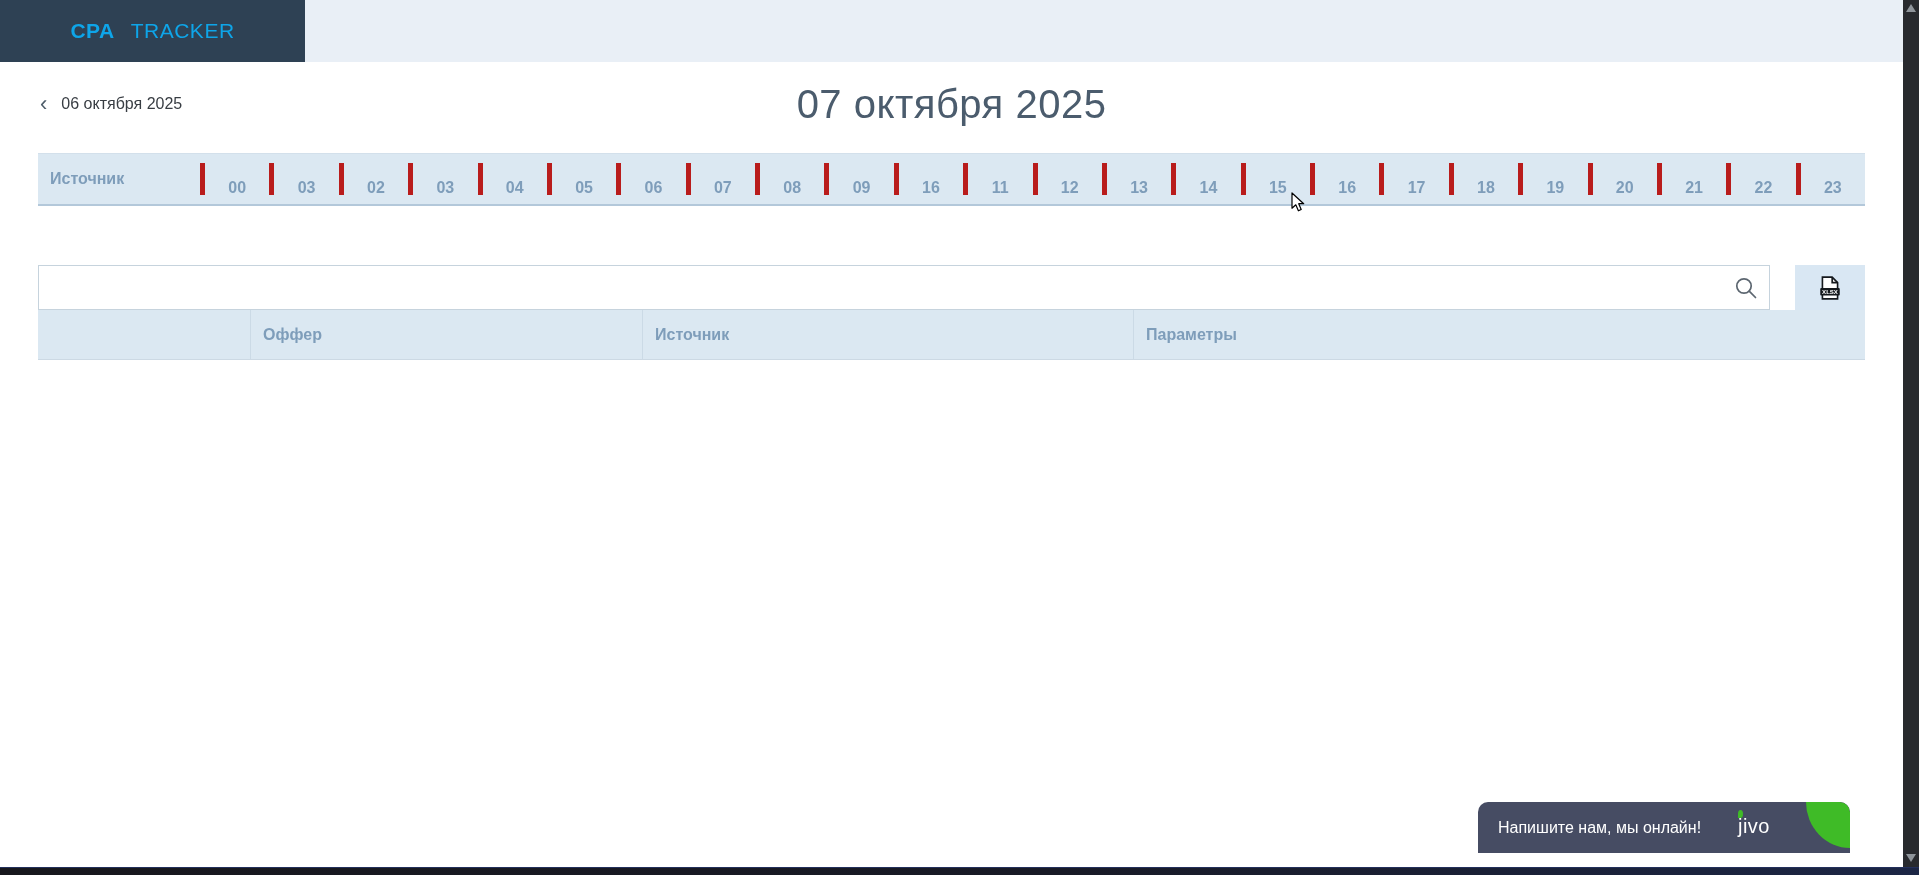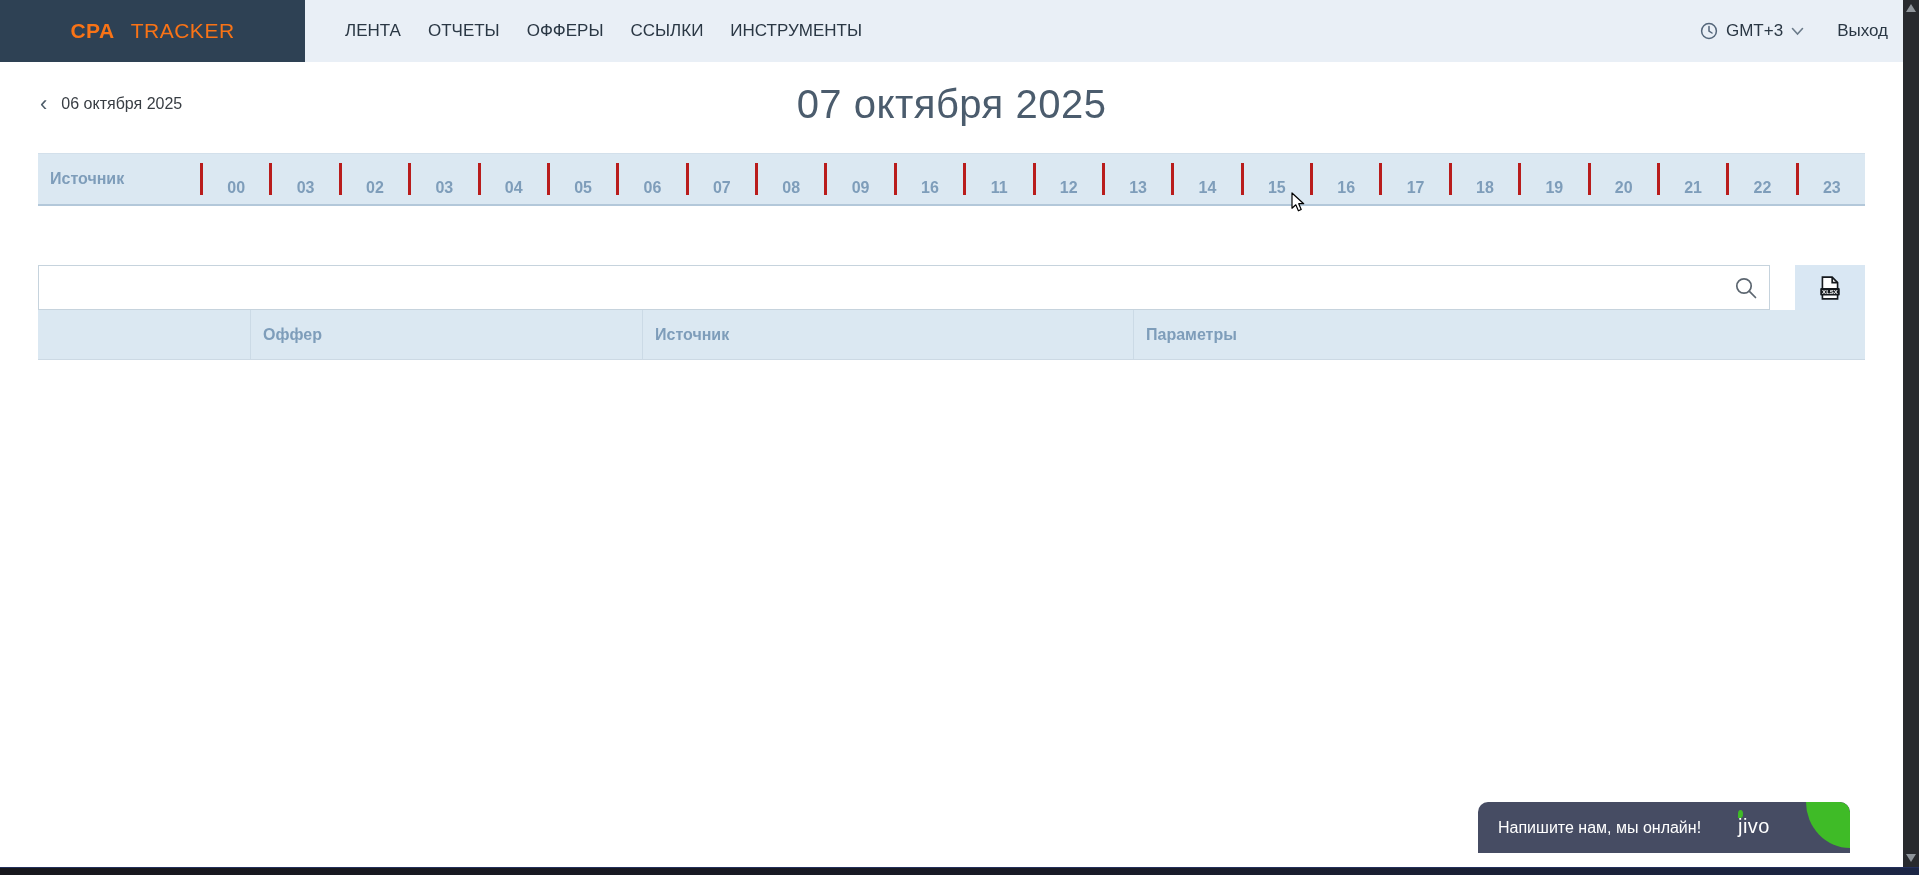--- a/index.html
+++ b/index.html
@@ -8,21 +8,21 @@
     background:#ffffff;
     font-family:"Liberation Sans","DejaVu Sans",sans-serif;
     color:#333;
   }
   
   .header{
     height:62px;background:#e9eff6;display:flex;align-items:stretch;
     position:relative;z-index:2;
   }
   .logo-block{
-    width:305px;background:#2e4154;color:#f97316;display:flex;
+    width:305px;background:#2e4154;color:#0ea5e9;display:flex;
     align-items:center;justify-content:center;flex:0 0 auto;cursor:pointer;
   }
   .logo-block .lp{font-weight:800;font-size:21px;letter-spacing:.5px;}
   .logo-block .ls{font-weight:300;font-size:21px;letter-spacing:.5px;margin-left:16px;}
   .main-nav{display:flex;align-items:center;gap:27px;margin-left:40px;}
   .nav-item{
     font-size:17px;color:#2a3744;cursor:pointer;white-space:nowrap;
   }
   .header-right{
     margin-left:auto;display:flex;align-items:center;padding-right:31px;gap:33px;
@@ -47,21 +47,21 @@
   .hours-row{
     margin-top:28px;height:50px;display:flex;background:#dbe8f2;
     border-top:1px solid #d3e0eb;border-bottom:2px solid #b3c8da;
     align-items:center;
   }
   .hours-source{
     flex:0 0 150px;padding-left:12px;font-weight:bold;font-size:16px;color:#7e9dba;
   }
   .hour-cell{
     flex:1 1 0;text-align:center;font-weight:bold;font-size:16px;color:#7e9dba;
-    border-left:3px solid #b91c1c;height:32px;line-height:50px;
+    border-left:5px solid #b91c1c;height:32px;line-height:50px;
   }
   
   .search-row{margin-top:59px;display:flex;align-items:stretch;height:45px;}
   .search-box{
     flex:1 1 auto;position:relative;background:#fff;border:1px solid #c6d3dd;
     margin-right:25px;display:flex;align-items:center;
   }
   .search-input{
     border:none;outline:none;width:100%;height:100%;font-size:16px;
     padding:0 46px 0 12px;background:transparent;font-family:inherit;color:#333;
@@ -132,40 +132,20 @@
   
   .cursor{position:absolute;left:1291px;top:192px;z-index:9;pointer-events:none;}
 </style>
 </head>
 <body>
 
 <div class="header">
   <div class="logo-block">
     <span class="lp">CPA</span>
     <span class="ls">TRACKER</span>
-  </div>
-  <div class="main-nav">
-      <div class="nav-item">ЛЕНТА</div>
-      <div class="nav-item">ОТЧЕТЫ</div>
-      <div class="nav-item">ОФФЕРЫ</div>
-      <div class="nav-item">ССЫЛКИ</div>
-      <div class="nav-item">ИНСТРУМЕНТЫ</div>
-    </div>
-  <div class="header-right">
-    <div class="tz-control">
-      <svg class="clock-icon" width="18" height="18" viewBox="0 0 18 18">
-        <circle cx="9" cy="9" r="7.4" fill="none" stroke="#54667a" stroke-width="1.5"></circle>
-        <path d="M9 4.5 V9 L12 11" fill="none" stroke="#54667a" stroke-width="1.5" stroke-linecap="round"></path>
-      </svg>
-      <span class="tz-label">GMT+3</span>
-      <svg width="13" height="9" viewBox="0 0 13 9">
-        <path d="M1.5 1.5 L6.5 7 L11.5 1.5" fill="none" stroke="#6b7b8a" stroke-width="1.6" stroke-linecap="round"></path>
-      </svg>
-    </div>
-    <span class="logout">Выход</span>
   </div>
 </div>
 
 <div class="content">
 
   <div class="daterow">
     <div class="prev-link">
       <span class="prev-chevron">‹</span>
       <span class="prev-label">06 октября 2025</span>
     </div>

